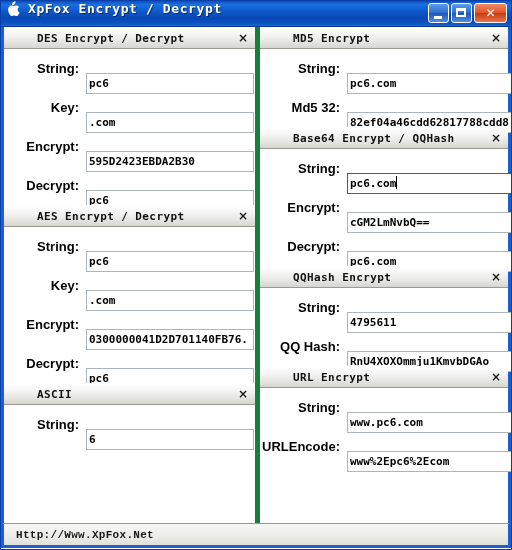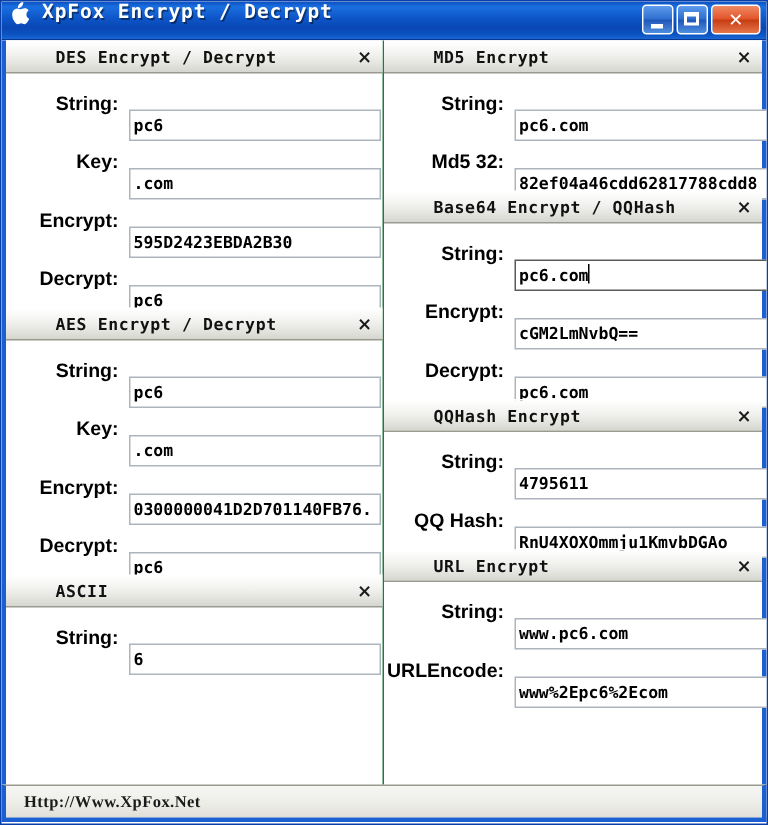--- a/index.html
+++ b/index.html
@@ -105,21 +105,21 @@
     border-left: 3px solid #1b5fd0;
     border-right: 3px solid #1b5fd0;
     background: #ffffff;
     display: flex;
   }
   .column {
     box-sizing: border-box;
     background: #ffffff;
   }
   #col-left { width: 253px; }
-  #col-right { width: 253px; border-left: 1px solid #15803d; }
+  #col-right { width: 253px; border-left: 5px solid #15803d; }
 
   
   .panel { position: relative; }
   .panel-header {
     position: relative;
     height: 22px;
     box-sizing: border-box;
     background: linear-gradient(to bottom, #ffffff 0%, #f2f2f0 40%, #e3e3de 75%, #d6d6cf 100%);
     border-bottom: 1px solid #9a9a90;
     border-top: 1px solid #ffffff;
@@ -200,21 +200,21 @@
     background: linear-gradient(to bottom, #f6f6f3 0%, #ecece7 60%, #e0e0d8 100%);
     border-top: 1px solid #9a9a90;
     border-left: 3px solid #1b5fd0;
     border-right: 3px solid #1b5fd0;
     border-bottom: 3px solid #1b5fd0;
     display: flex;
     align-items: center;
     padding-left: 12px;
   }
   #statusbar .status-text {
-    font-family: Liberation Serif, serif;
+    font-family: Liberation Mono, monospace;
     font-size: 11px;
     font-weight: bold;
     color: #1a1a1a;
     letter-spacing: 0.3px;
   }
   .caret {
     display: inline-block;
     width: 1px;
     height: 13px;
     background: #000000;

